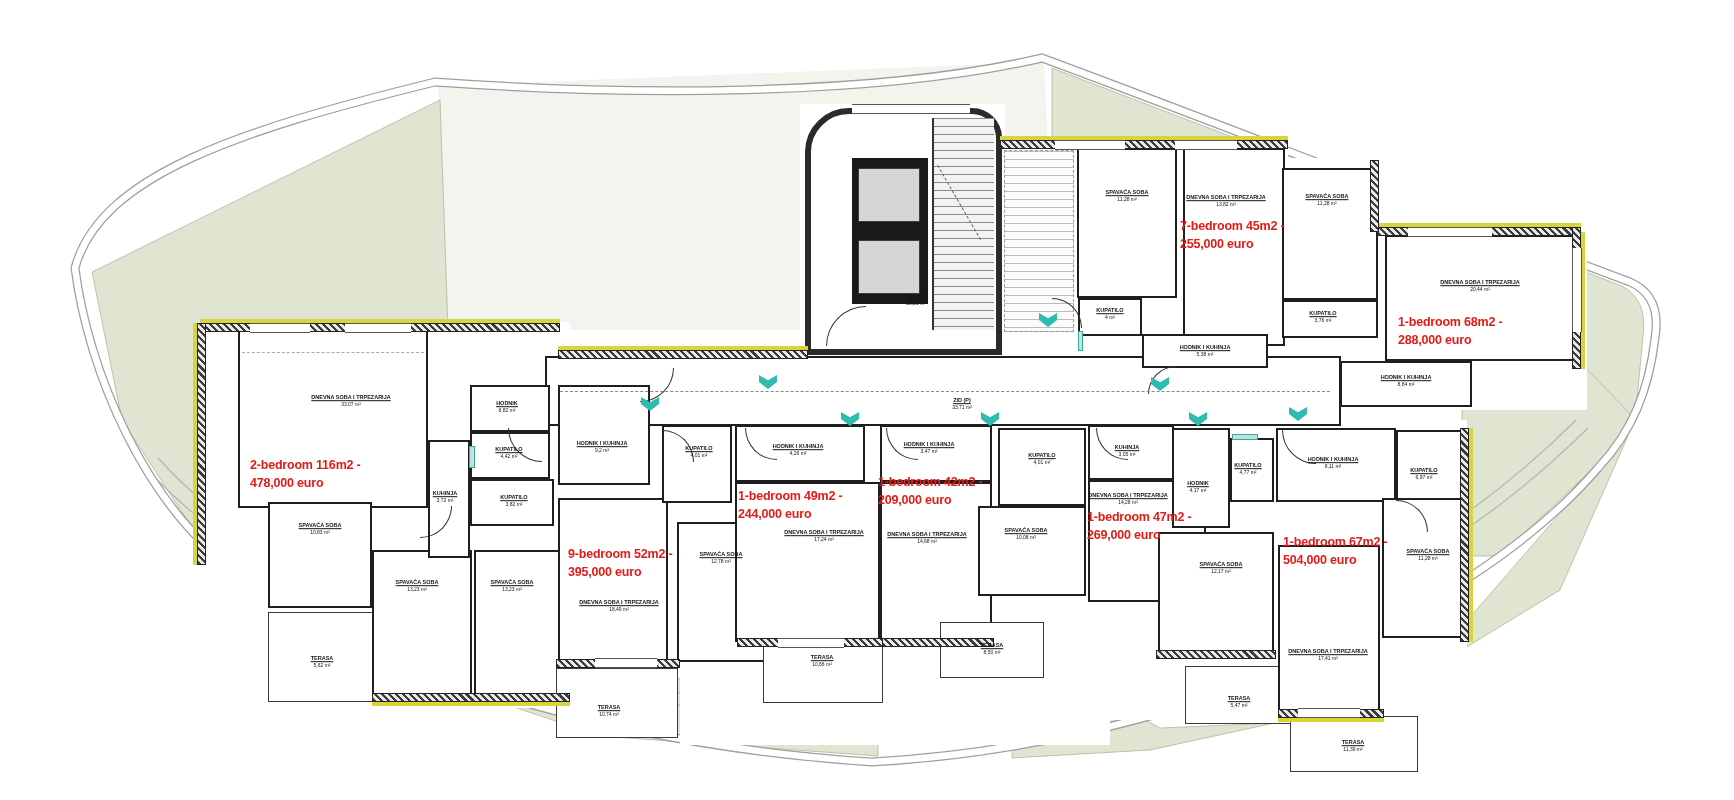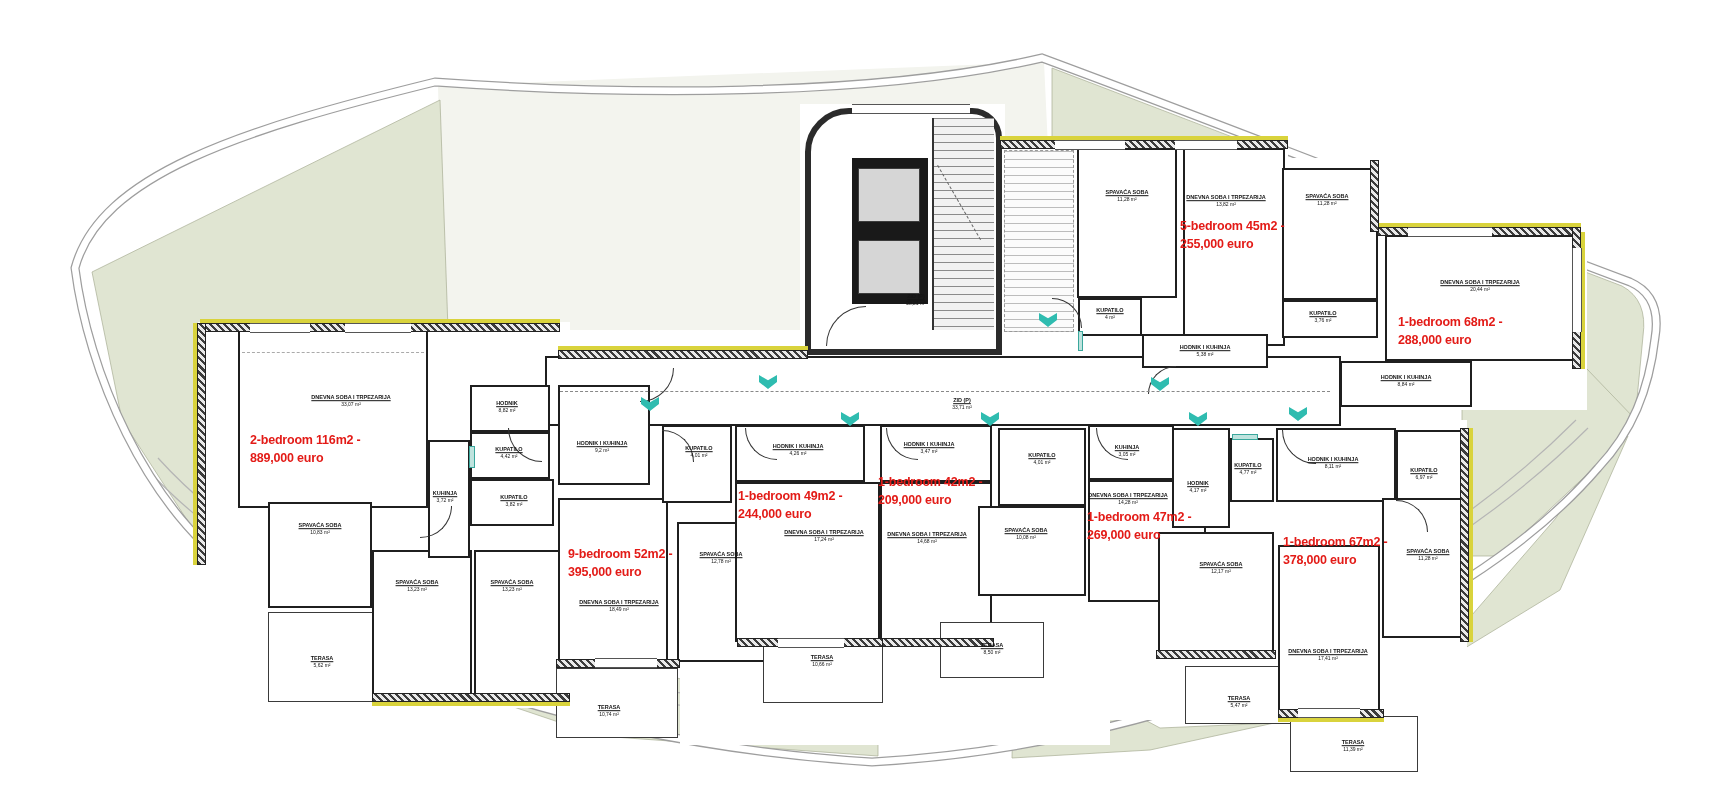--- a/index.html
+++ b/index.html
@@ -348,46 +348,46 @@
     </div>
   <div class="lab" style="left:962px;top:404px">
       <span class="n">ZID (P)</span>
       <span class="a">33,71 m²</span>
     </div>
   <div class="lab" style="left:916px;top:300px">
       <span class="n">ZID (P)</span>
       <span class="a">28,21 m²</span>
     </div>
 
-  <div class="price" style="left:250px;top:431px">
+  <div class="price" style="left:250px;top:456px">
       <div>2-bedroom 116m2 -</div>
-      <div>889,000 euro</div>
+      <div>478,000 euro</div>
     </div>
   <div class="price" style="left:568px;top:545px">
       <div>9-bedroom 52m2 -</div>
       <div>395,000 euro</div>
     </div>
   <div class="price" style="left:738px;top:487px">
       <div>1-bedroom 49m2 -</div>
       <div>244,000 euro</div>
     </div>
   <div class="price" style="left:878px;top:473px">
       <div>1-bedroom 42m2 -</div>
       <div>209,000 euro</div>
     </div>
   <div class="price" style="left:1087px;top:508px">
       <div>1-bedroom 47m2 -</div>
       <div>269,000 euro</div>
     </div>
   <div class="price" style="left:1283px;top:533px">
       <div>1-bedroom 67m2 -</div>
-      <div>378,000 euro</div>
+      <div>504,000 euro</div>
     </div>
   <div class="price" style="left:1180px;top:217px">
-      <div>5-bedroom 45m2 -</div>
+      <div>7-bedroom 45m2 -</div>
       <div>255,000 euro</div>
     </div>
   <div class="price" style="left:1398px;top:313px">
       <div>1-bedroom 68m2 -</div>
       <div>288,000 euro</div>
     </div>
 
 </div>
 
 </body></html>

